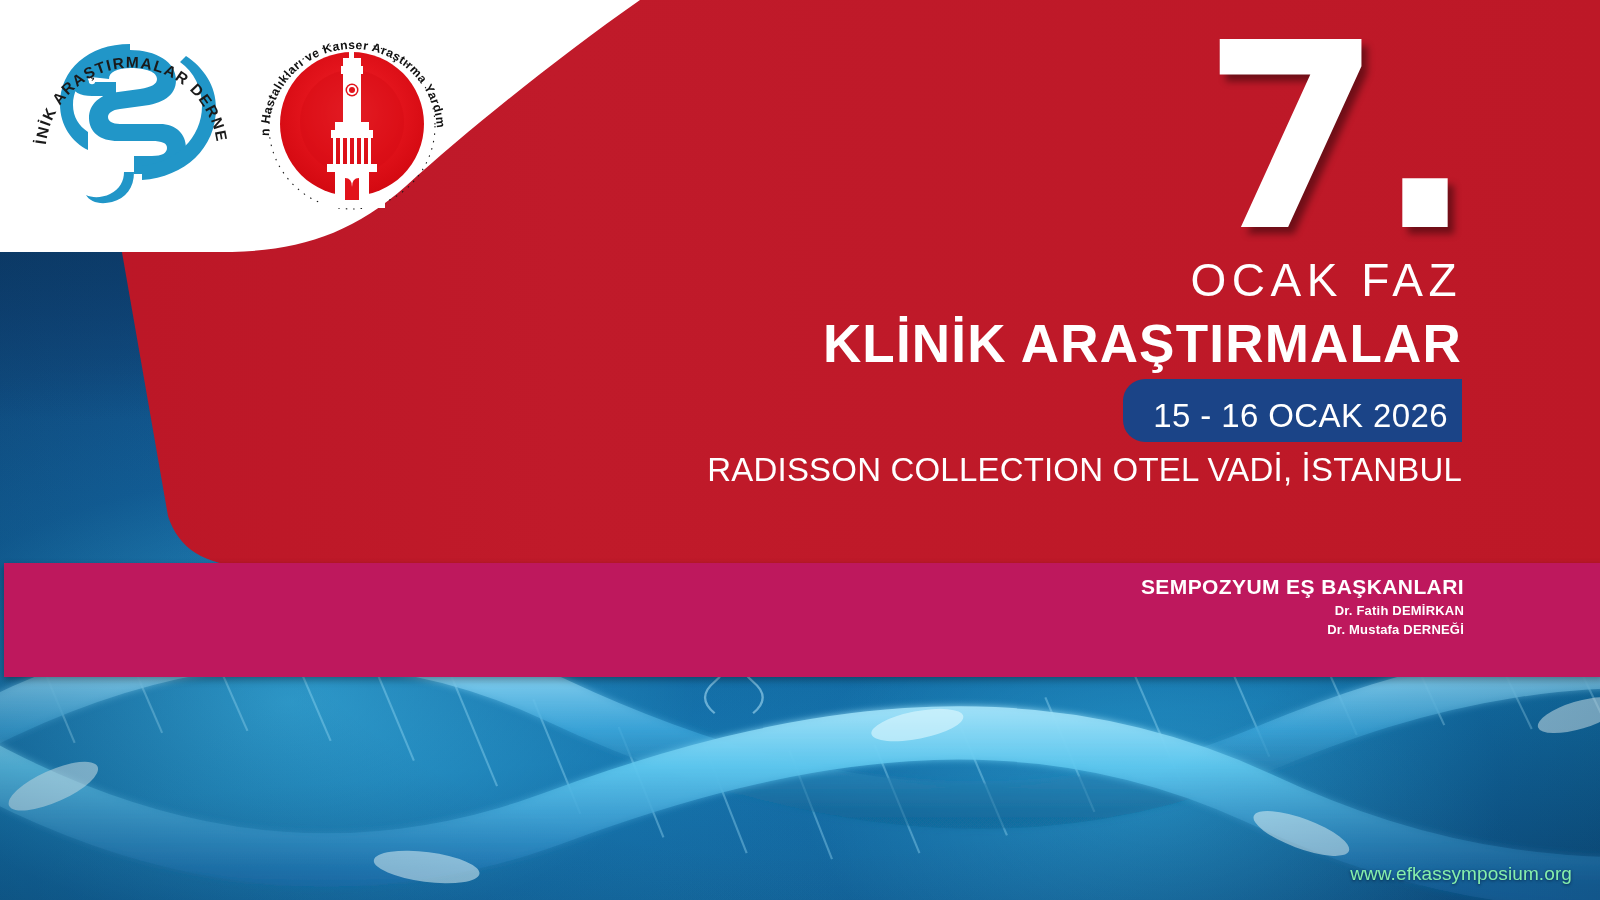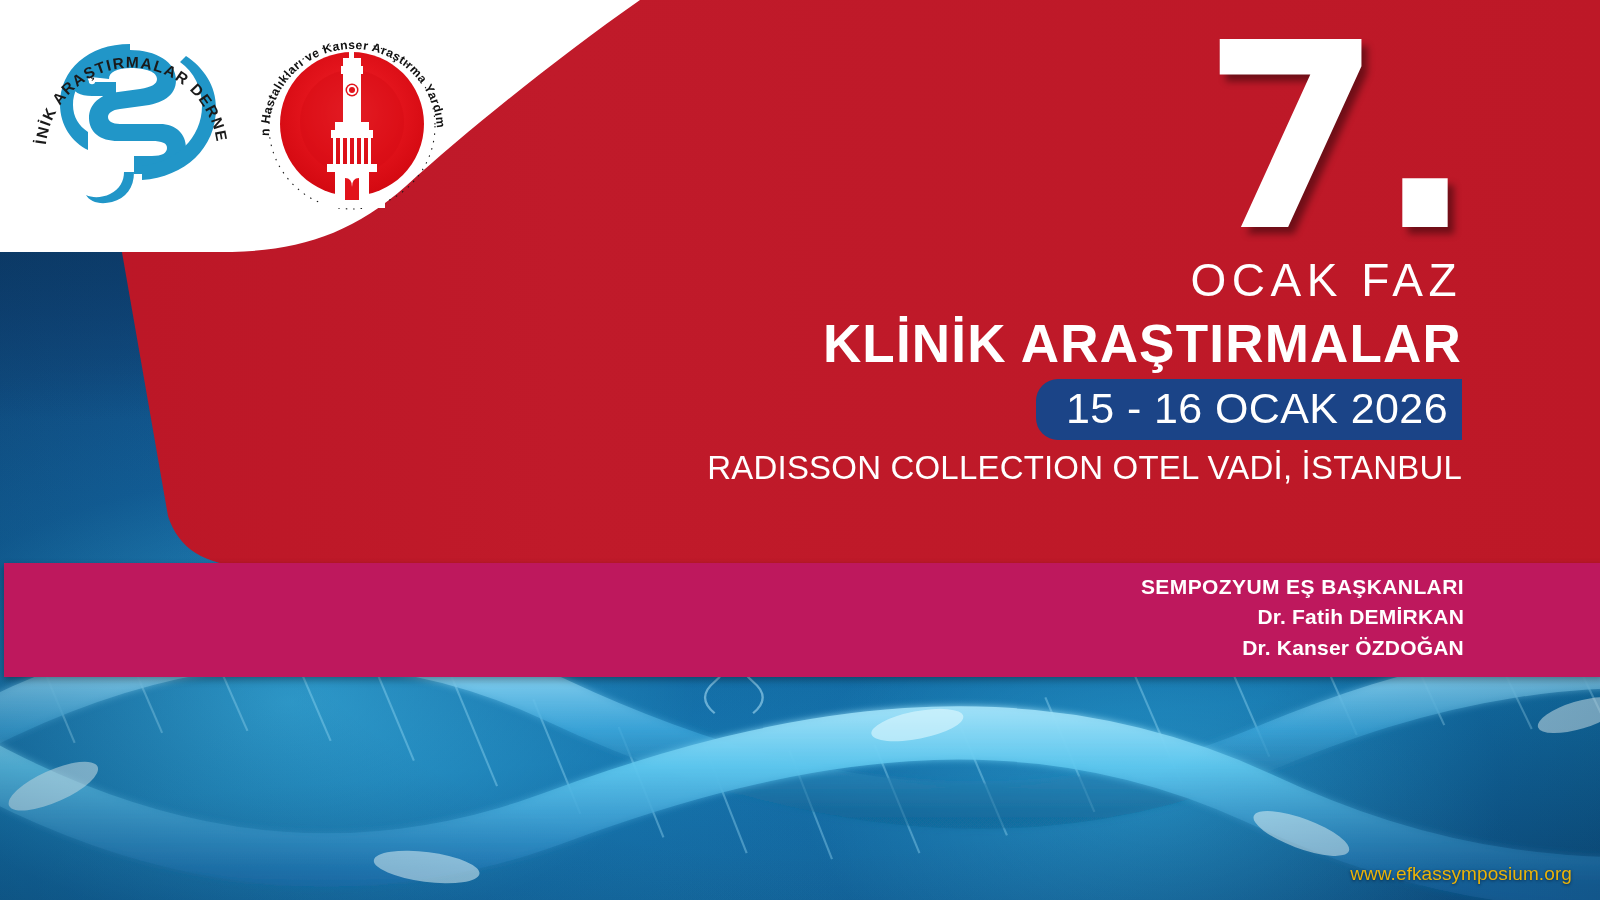--- a/index.html
+++ b/index.html
@@ -80,47 +80,47 @@
     line-height:1.12; margin-top:8px;
   }
   .line-sempozyumu {
     font-size:50px; font-weight:300; letter-spacing:2.4px;
     line-height:1.12; margin-top:-2px;
   }
   .date-row { margin-top:6px; display:flex; justify-content:flex-end; }
   .date-badge {
     background:#1b4487;
     color:#ffffff;
-    font-size:43px; font-weight:400; letter-spacing:0.4px;
-    padding:5px 14px 7px 30px;
+    font-size:33px; font-weight:400; letter-spacing:0.4px;
+    padding:18px 14px 7px 30px;
     border-radius:22px 0 0 22px;
     display:inline-block;
     white-space:nowrap;
   }
   .line-venue {
     font-size:34px; font-weight:400; letter-spacing:0.2px;
     margin-top:8px; transform:scaleX(0.97); transform-origin:right center;
     white-space:nowrap;
   }
 
   
   .chairs-bar {
     position:absolute; left:4px; top:563px; width:1600px; height:114px;
     background:#be185d;
     box-shadow:0 3px 7px rgba(0,0,0,0.35);
   }
   .chairs-inner {
     position:absolute; right:140px; top:9px; text-align:right; color:#ffffff;
   }
   .chairs-title { font-size:21px; font-weight:bold; letter-spacing:0.4px; line-height:1.45; }
-  .chair-name { font-size:21px; font-weight:bold; letter-spacing:0.2px; line-height:1.45; }
+  .chair-name { font-size:13px; font-weight:bold; letter-spacing:0.2px; line-height:1.45; }
 
   
   .urls {
-    position:absolute; right:28px; bottom:14px; text-align:center; color:#eab308;
+    position:absolute; right:28px; bottom:14px; text-align:center; color:#86efac;
   }
   .url { font-size:19px; line-height:1.32; letter-spacing:0.1px; text-shadow:0 1px 3px rgba(0,20,45,0.7); }
 </style>
 </head>
 <body>
 
 <div id="poster">
 
   <div class="bg-base"></div>
   <div class="bg-dark-top"></div>
@@ -324,21 +324,21 @@
     <div class="date-row">
       <span class="date-badge">15 - 16 OCAK 2026</span>
     </div>
     <div class="line-venue">RADISSON COLLECTION OTEL VADİ, İSTANBUL</div>
   </div>
 
   <div class="chairs-bar">
     <div class="chairs-inner">
       <div class="chairs-title">SEMPOZYUM EŞ BAŞKANLARI</div>
       <div class="chair-name">Dr. Fatih DEMİRKAN</div>
-      <div class="chair-name">Dr. Kanser ÖZDOĞAN</div>
+      <div class="chair-name">Dr. Mustafa DERNEĞİ</div>
     </div>
   </div>
 
   <div class="urls">
     <div class="url">www.efkassymposium.org</div>
   </div>
 
 </div>
 
 </body></html>

